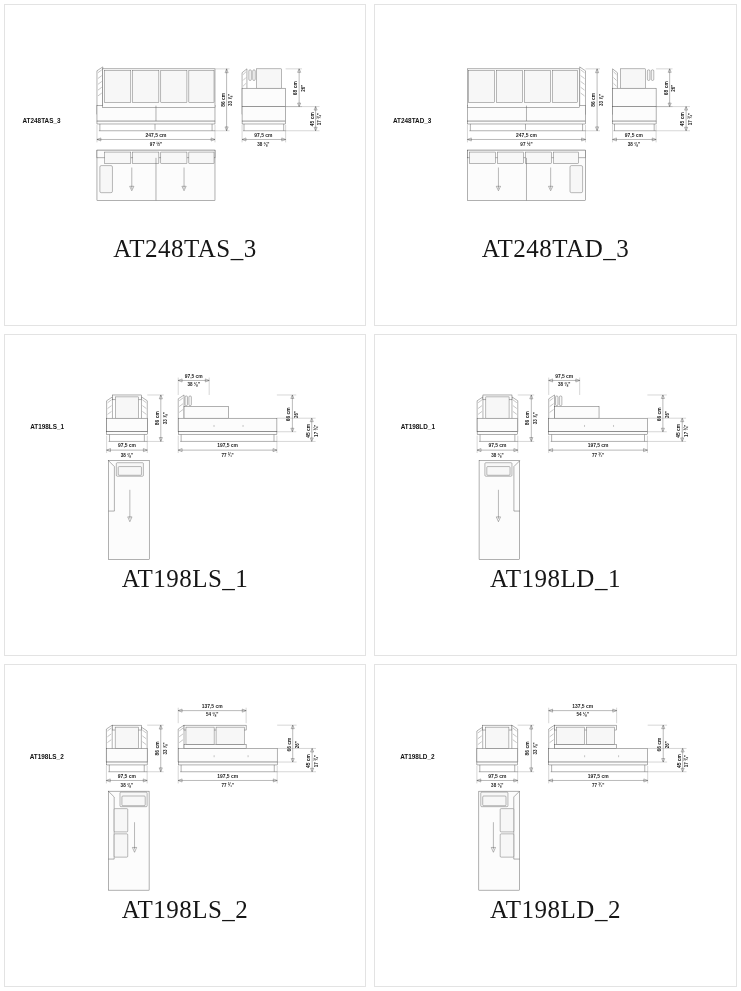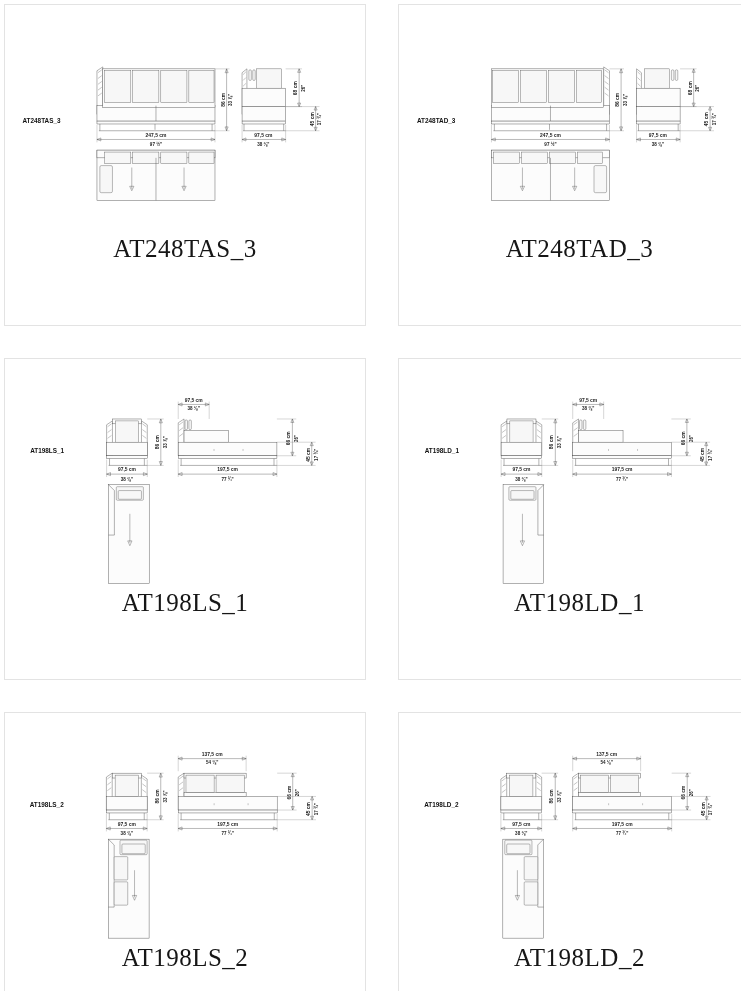--- a/index.html
+++ b/index.html
@@ -9,21 +9,20 @@
     background:#ffffff;
     font-family:"Liberation Sans", sans-serif;
     -webkit-font-smoothing:antialiased;
   }
   .sheet{
     width:741px;height:775px;
     display:grid;
     grid-template-columns:370px 371px;
     grid-template-rows:330px 330px 331px;
     box-sizing:border-box;
-    gap:24px;
   }
   .panel{
     position:relative;
     background:#ffffff;
     border:1px solid #e3e3e3;
     box-sizing:border-box;
     margin:4px;
     overflow:hidden;
   }
   .draw{

